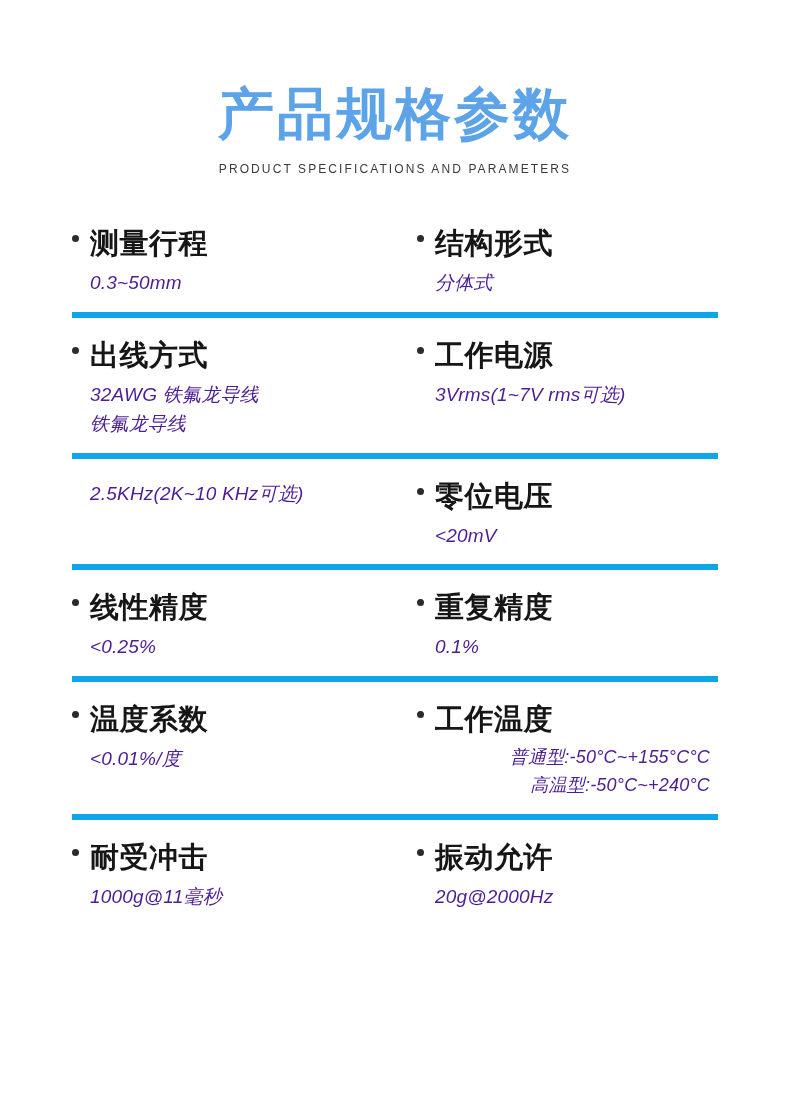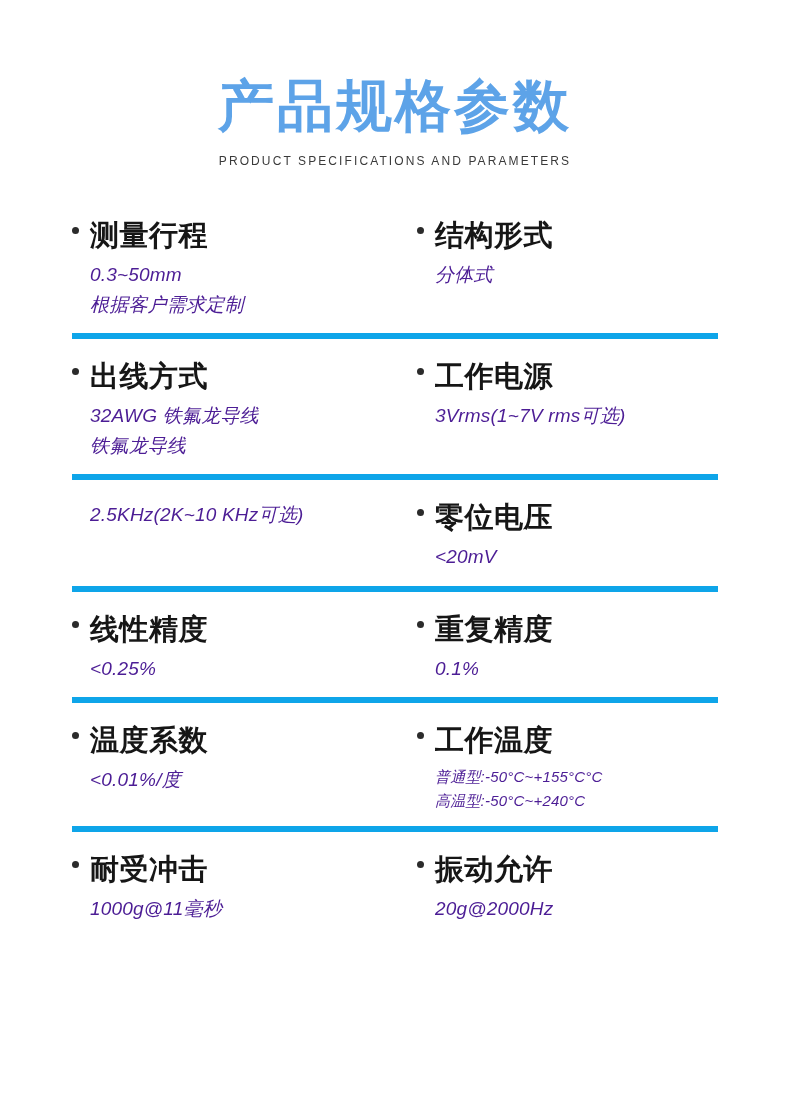--- a/index.html
+++ b/index.html
@@ -23,21 +23,21 @@
   .header {
     text-align: center;
     padding-top: 74px;
   }
   .title {
     font-size: 56px;
     font-weight: bold;
     color: #5da3e8;
     letter-spacing: 3px;
     line-height: 1.15;
-    margin: 0;
+    margin: 8px;
   }
   .subtitle {
     margin-top: 16px;
     font-size: 12px;
     letter-spacing: 2.1px;
     color: #3a3a3a;
     font-weight: 400;
   }
   .specs {
     margin-top: 38px;
@@ -87,21 +87,22 @@
   }
   .value {
     font-size: 19px;
     color: #4c1d95;
     line-height: 1.55;
     letter-spacing: 0.2px;
     white-space: nowrap;
     font-style: italic;
   }
   .value.small {
-    font-size: 15px;
+    font-size: 18px;
+    text-align: right;
   }
 </style>
 </head>
 <body>
 
 <div class="page">
 
   <div class="header">
     <h1 class="title">产品规格参数</h1>
     <div class="subtitle">PRODUCT SPECIFICATIONS AND PARAMETERS</div>
@@ -110,21 +111,20 @@
   <div class="specs">
 
     <div class="row first">
       <div class="cell">
         <div class="label-wrap">
           <span class="bullet"></span>
           <span class="label">测量行程</span>
         </div>
         <div class="values">
           <div class="value">0.3~50mm</div>
-          <div class="value">根据客户需求定制</div>
         </div>
       </div>
       <div class="cell right">
         <div class="label-wrap">
           <span class="bullet"></span>
           <span class="label">结构形式</span>
         </div>
         <div class="values">
           <div class="value">分体式</div>
         </div>

